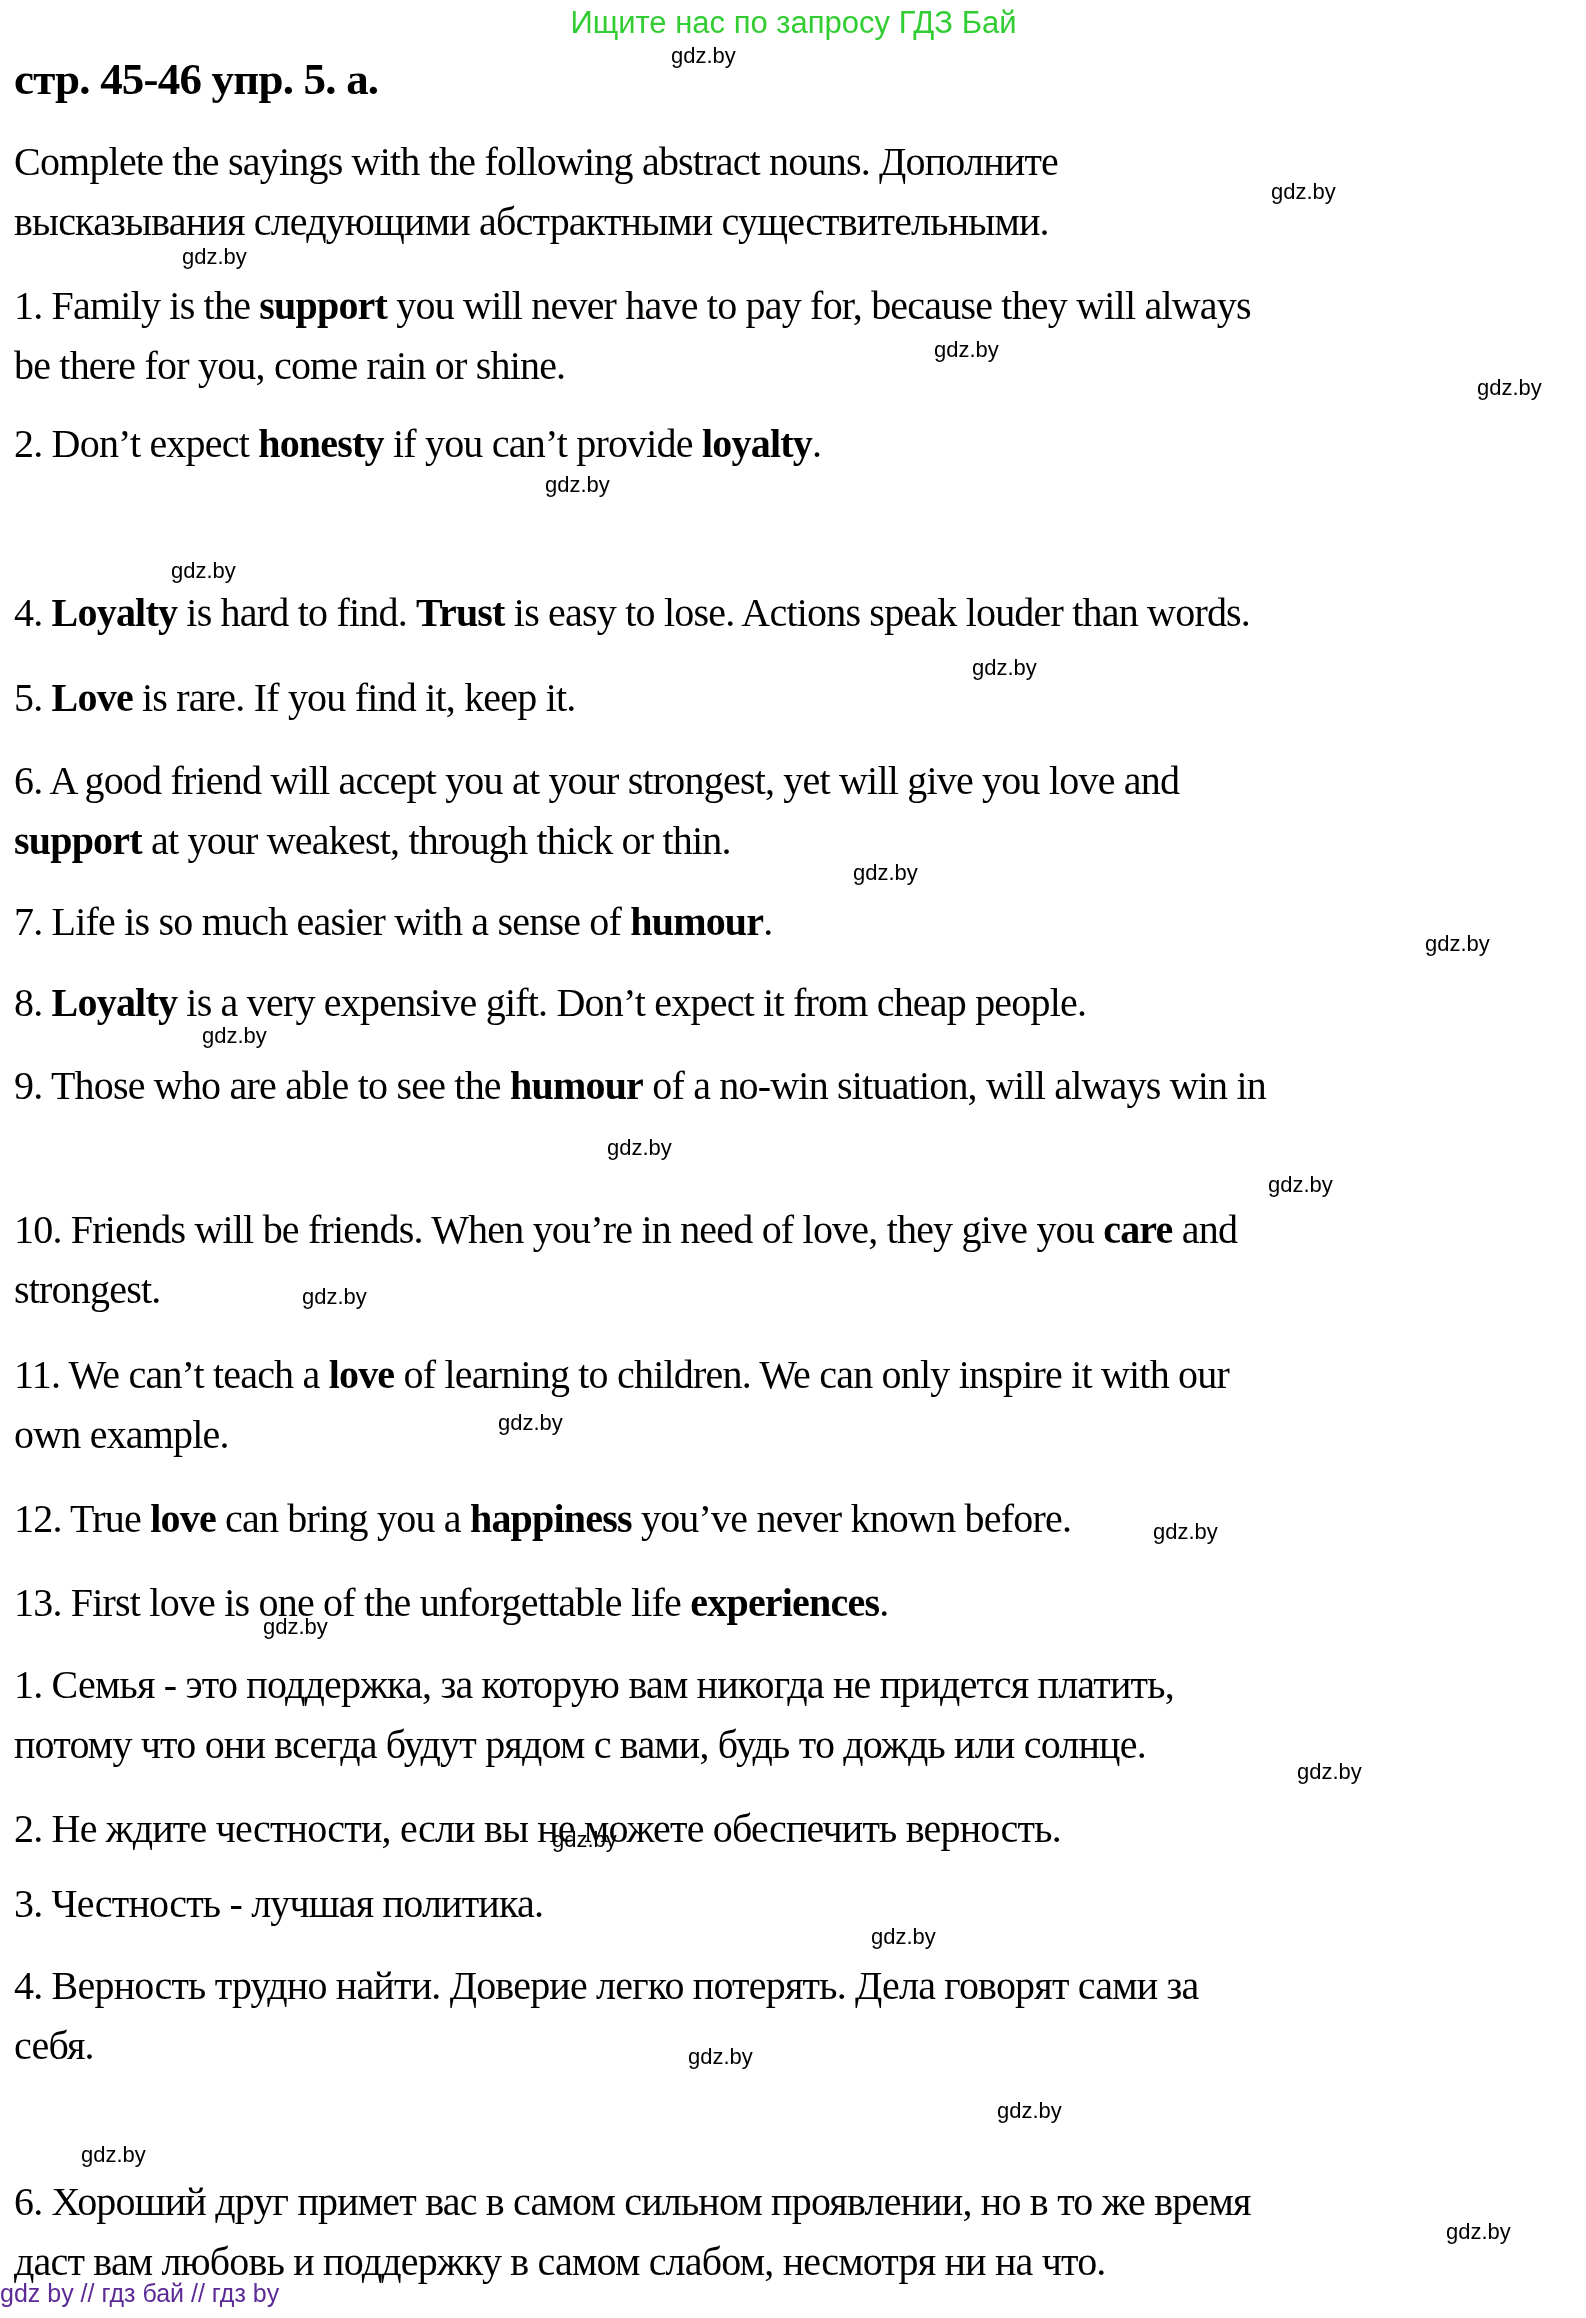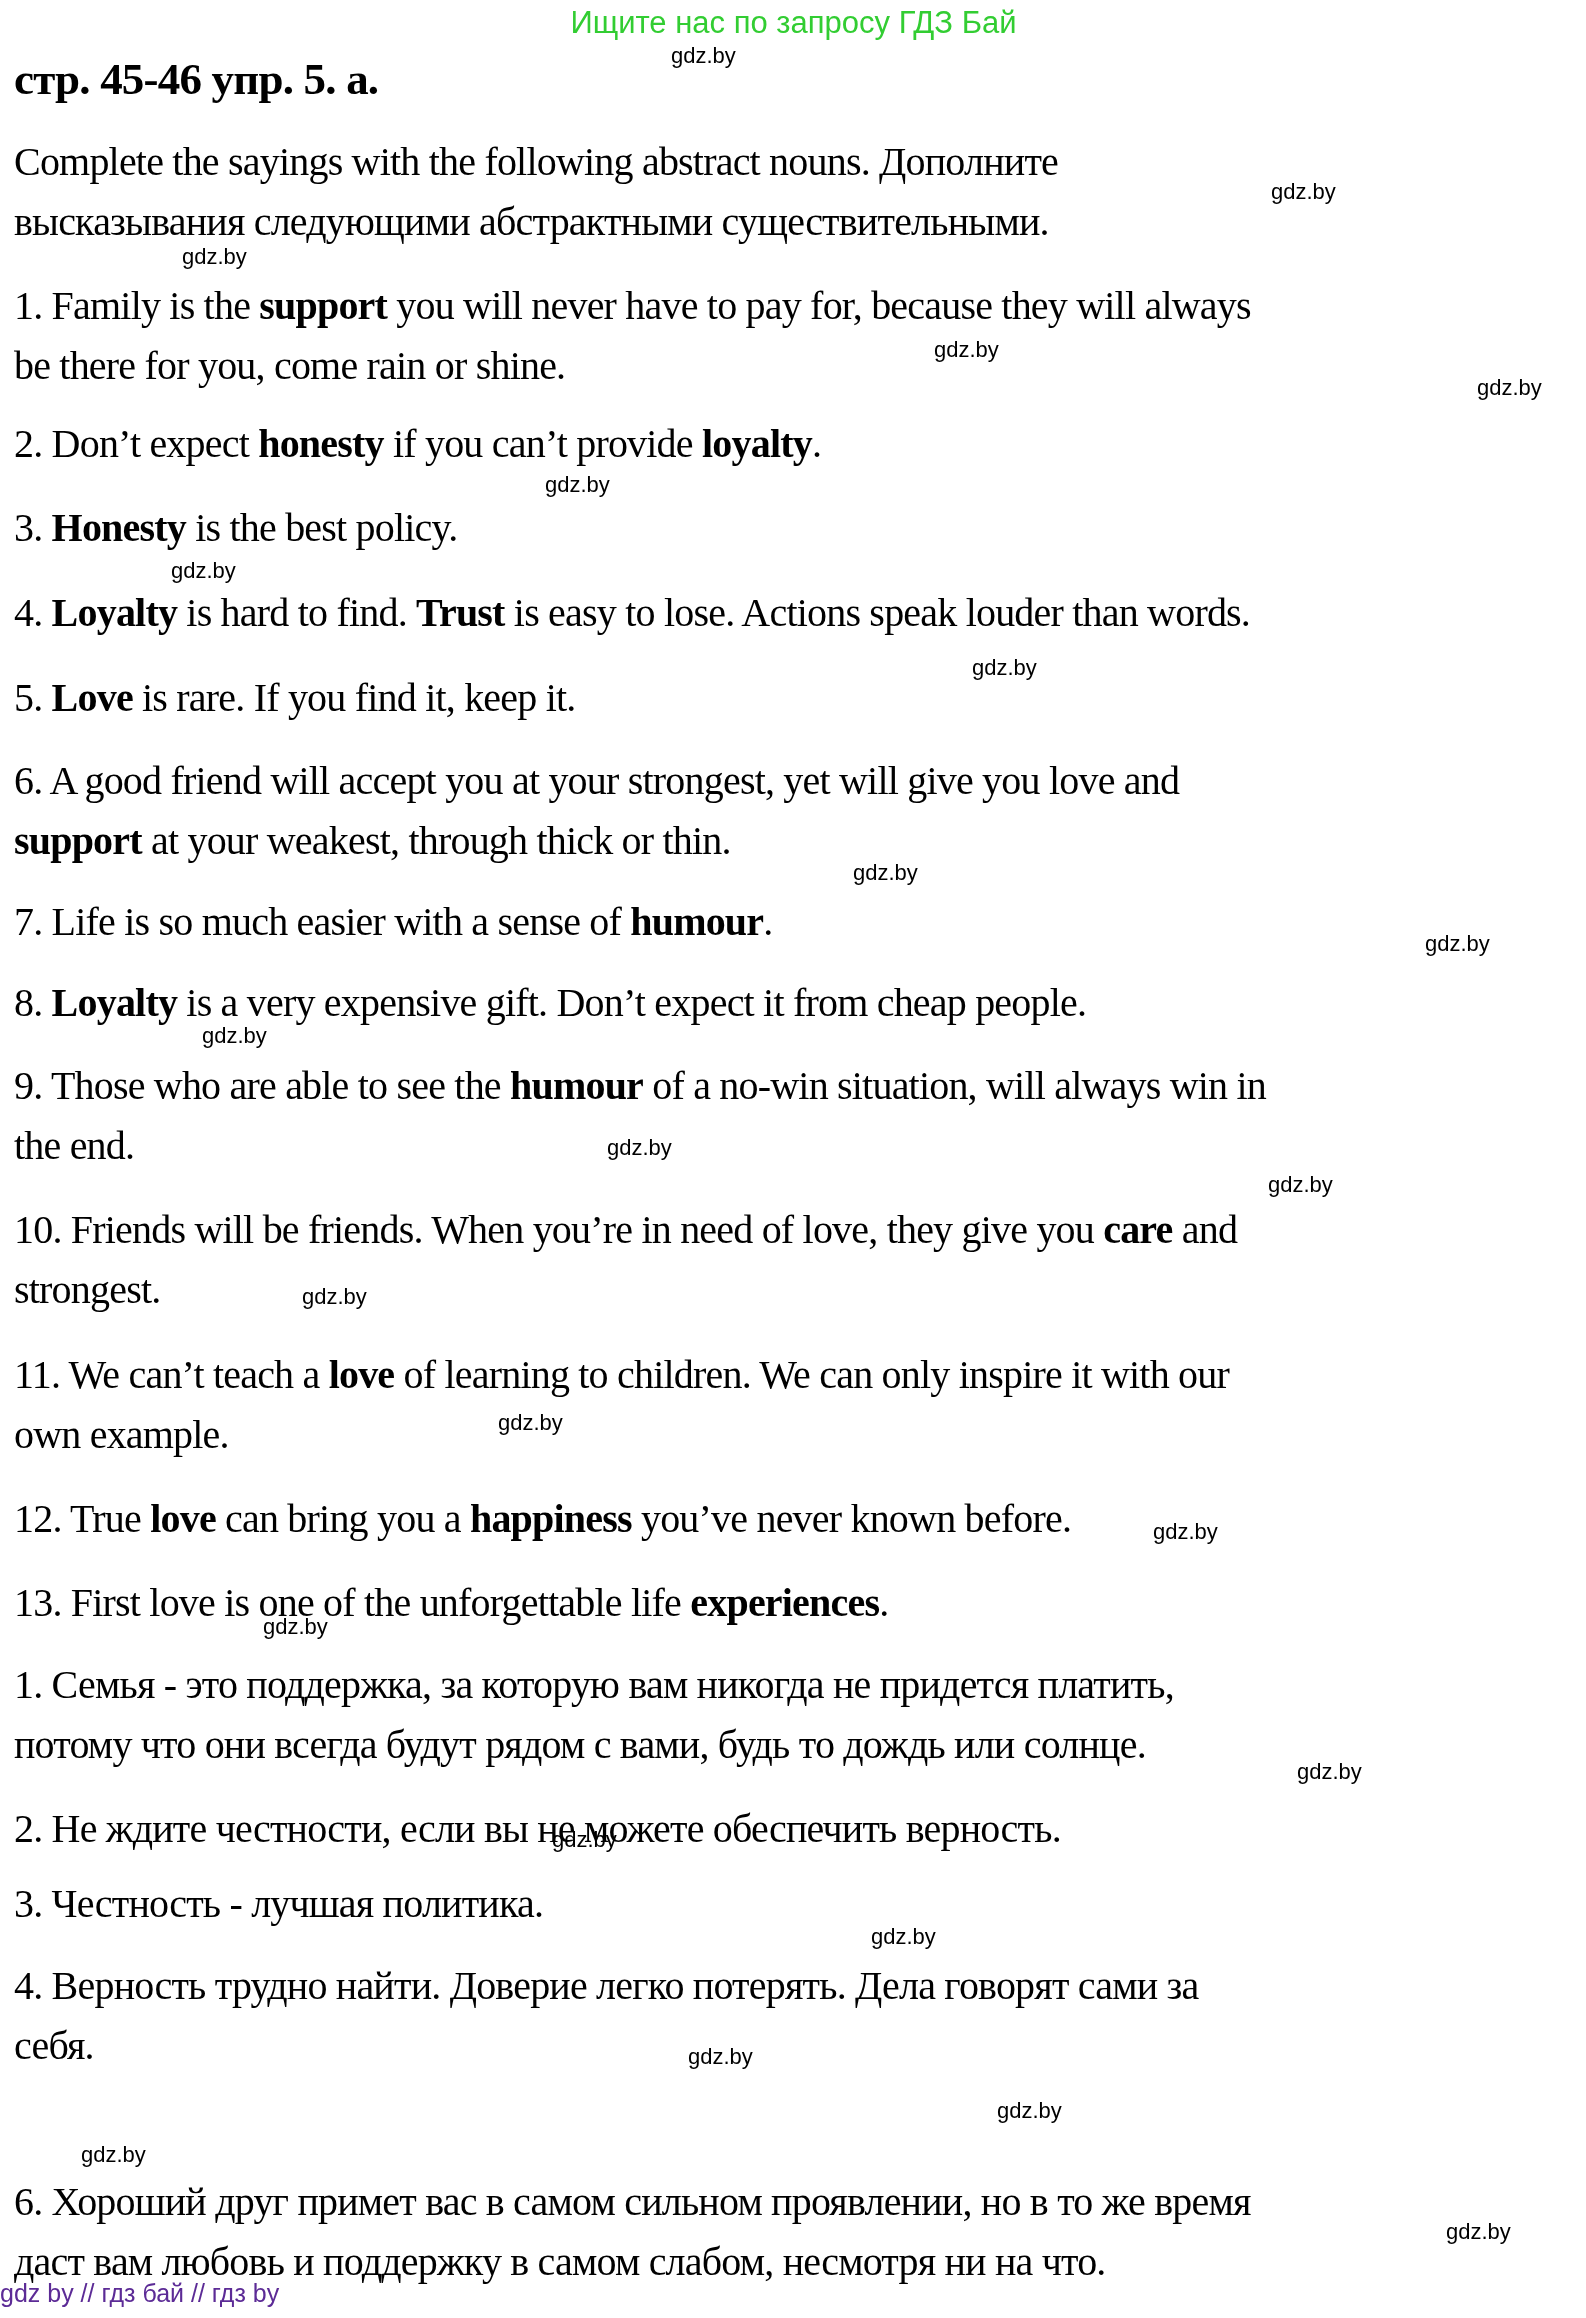--- a/index.html
+++ b/index.html
@@ -96,42 +96,38 @@
     <span class="line">высказывания следующими абстрактными существительными.</span>
   </div>
 
   <div class="para" style="top:276px">
     <span class="line"><span>1. Family is the </span><span class="b">support</span><span> you will never have to pay for, because they will always</span></span>
     <span class="line"><span>be there for you, come rain or shine.</span></span>
   </div>
   <div class="para" style="top:414px">
     <span class="line"><span>2. Don’t expect </span><span class="b">honesty</span><span> if you can’t provide </span><span class="b">loyalty</span><span>.</span></span>
   </div>
-  <div class="para" style="top:498px">
-    <span class="line"><span>3. </span><span class="b">Honesty</span><span> is the best policy.</span></span>
-  </div>
   <div class="para" style="top:583px">
     <span class="line"><span>4. </span><span class="b">Loyalty</span><span> is hard to find. </span><span class="b">Trust</span><span> is easy to lose. Actions speak louder than words.</span></span>
   </div>
   <div class="para" style="top:668px">
     <span class="line"><span>5. </span><span class="b">Love</span><span> is rare. If you find it, keep it.</span></span>
   </div>
   <div class="para" style="top:751px">
     <span class="line"><span>6. A good friend will accept you at your strongest, yet will give you love and</span></span>
     <span class="line"><span class="b">support</span><span> at your weakest, through thick or thin.</span></span>
   </div>
   <div class="para" style="top:892px">
     <span class="line"><span>7. Life is so much easier with a sense of </span><span class="b">humour</span><span>.</span></span>
   </div>
   <div class="para" style="top:973px">
     <span class="line"><span>8. </span><span class="b">Loyalty</span><span> is a very expensive gift. Don’t expect it from cheap people.</span></span>
   </div>
   <div class="para" style="top:1056px">
     <span class="line"><span>9. Those who are able to see the </span><span class="b">humour</span><span> of a no-win situation, will always win in</span></span>
-    <span class="line"><span>the end.</span></span>
   </div>
   <div class="para" style="top:1200px">
     <span class="line"><span>10. Friends will be friends. When you’re in need of love, they give you </span><span class="b">care</span><span> and</span></span>
     <span class="line"><span>strongest.</span></span>
   </div>
   <div class="para" style="top:1345px">
     <span class="line"><span>11. We can’t teach a </span><span class="b">love</span><span> of learning to children. We can only inspire it with our</span></span>
     <span class="line"><span>own example.</span></span>
   </div>
   <div class="para" style="top:1489px">

